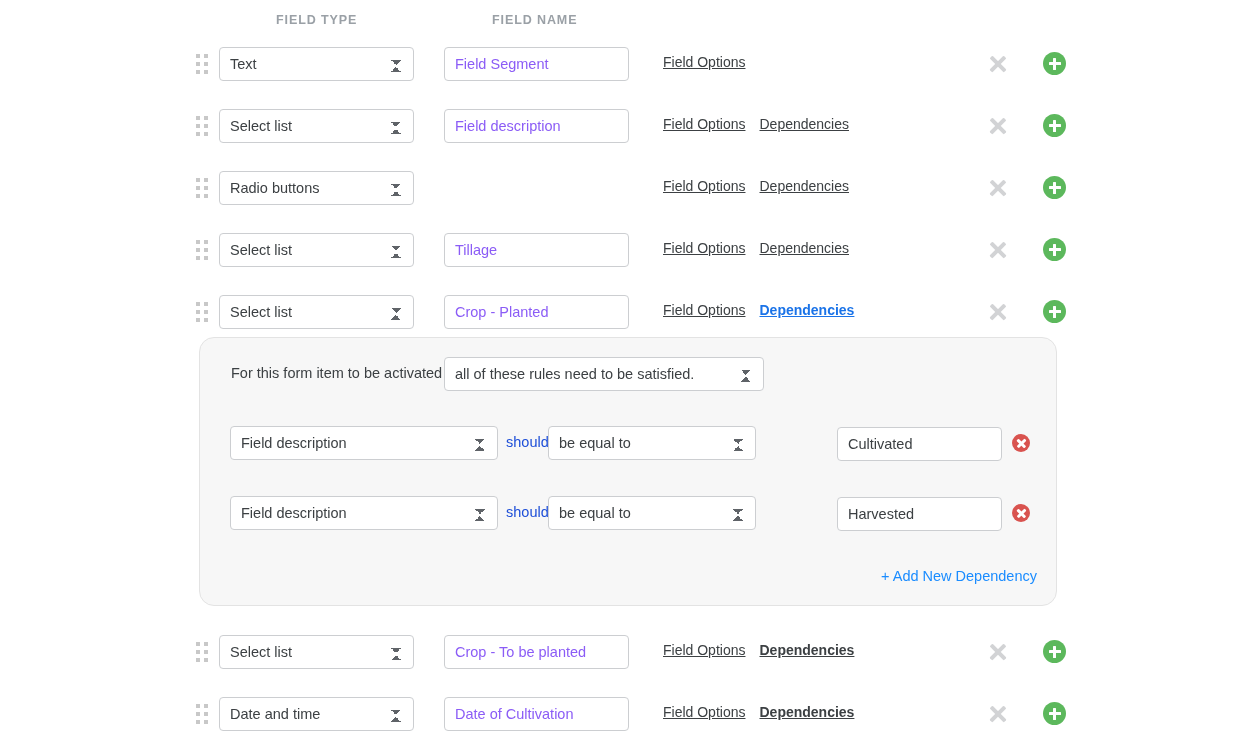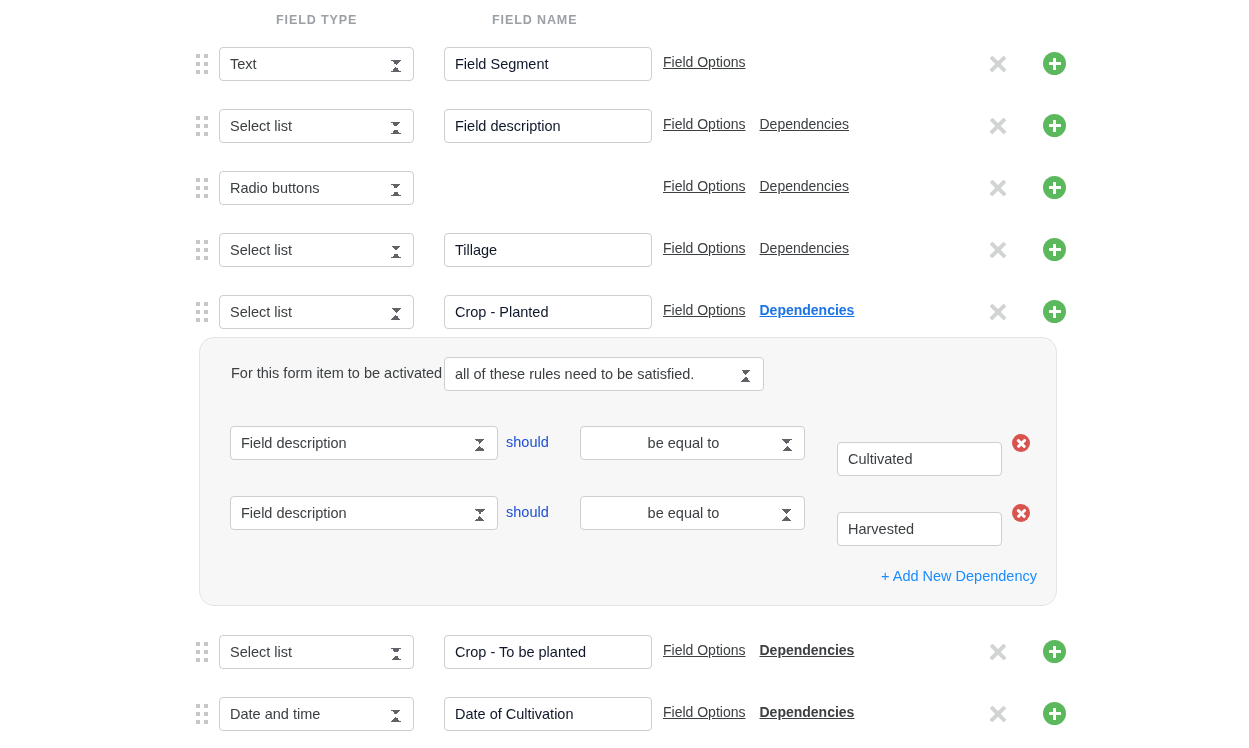--- a/index.html
+++ b/index.html
@@ -99,22 +99,22 @@
       calc(100% - 17px) 12px,
       calc(100% - 12px) 12px,
       calc(100% - 12px) 19px,
       calc(100% - 17px) 19px;
     background-size: 5px 5px, 5px 5px, 5px 5px, 5px 5px;
     background-repeat: no-repeat;
   }
 
   input.ctrl.fieldname {
     left: 444px;
-    width: 208px;
-    color: #0f172a;
+    width: 185px;
+    color: #8b5cf6;
   }
 
   
   .links {
     position: absolute;
     left: 663px;
     top: 7px;
     white-space: nowrap;
     font-size: 14px;
   }
@@ -222,30 +222,29 @@
   }
   .dep-should {
     position: absolute;
     left: 306px;
     top: 8px;
     font-size: 14.5px;
     color: #1d4ed8;
   }
   select.dep-op {
     position: absolute;
-    left: 380px;
+    left: 348px;
     top: 0;
-    width: 225px;
-    height: 34px;
-    text-align: center;
+    width: 208px;
+    height: 34px;
   }
   input.dep-value {
     position: absolute;
     left: 637px;
-    top: 16px;
+    top: 1px;
     width: 165px;
     height: 34px;
     color: #3c4043;
   }
 
   .icon-delete {
     position: absolute;
     left: 812px;
     top: 8px;
     width: 18px;

